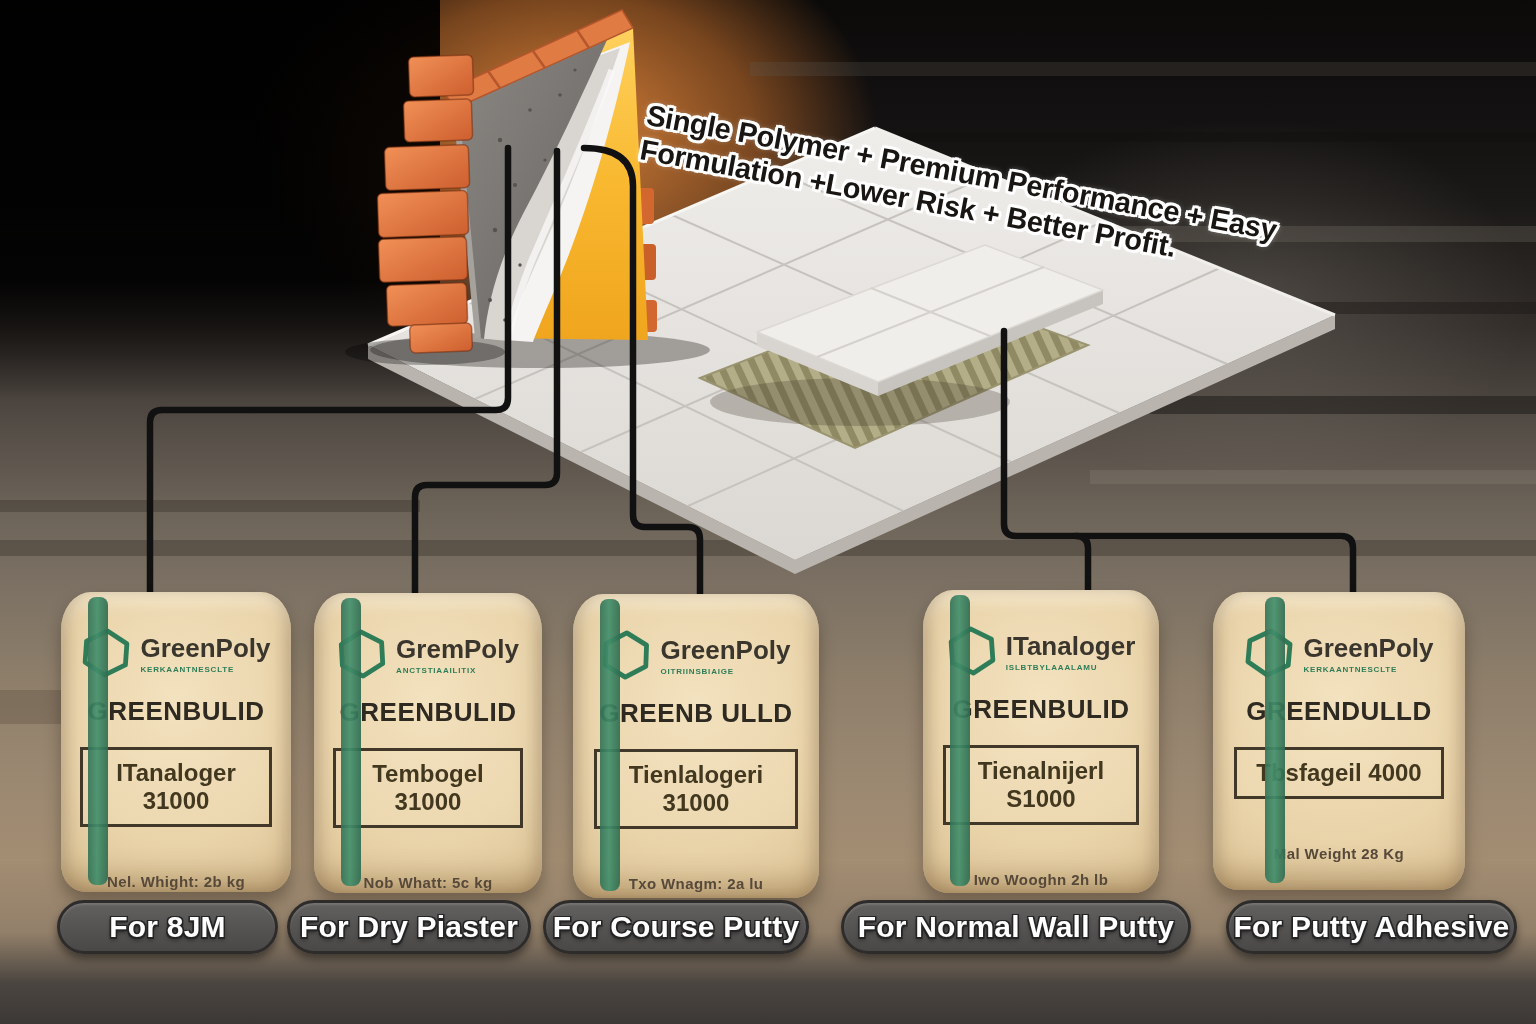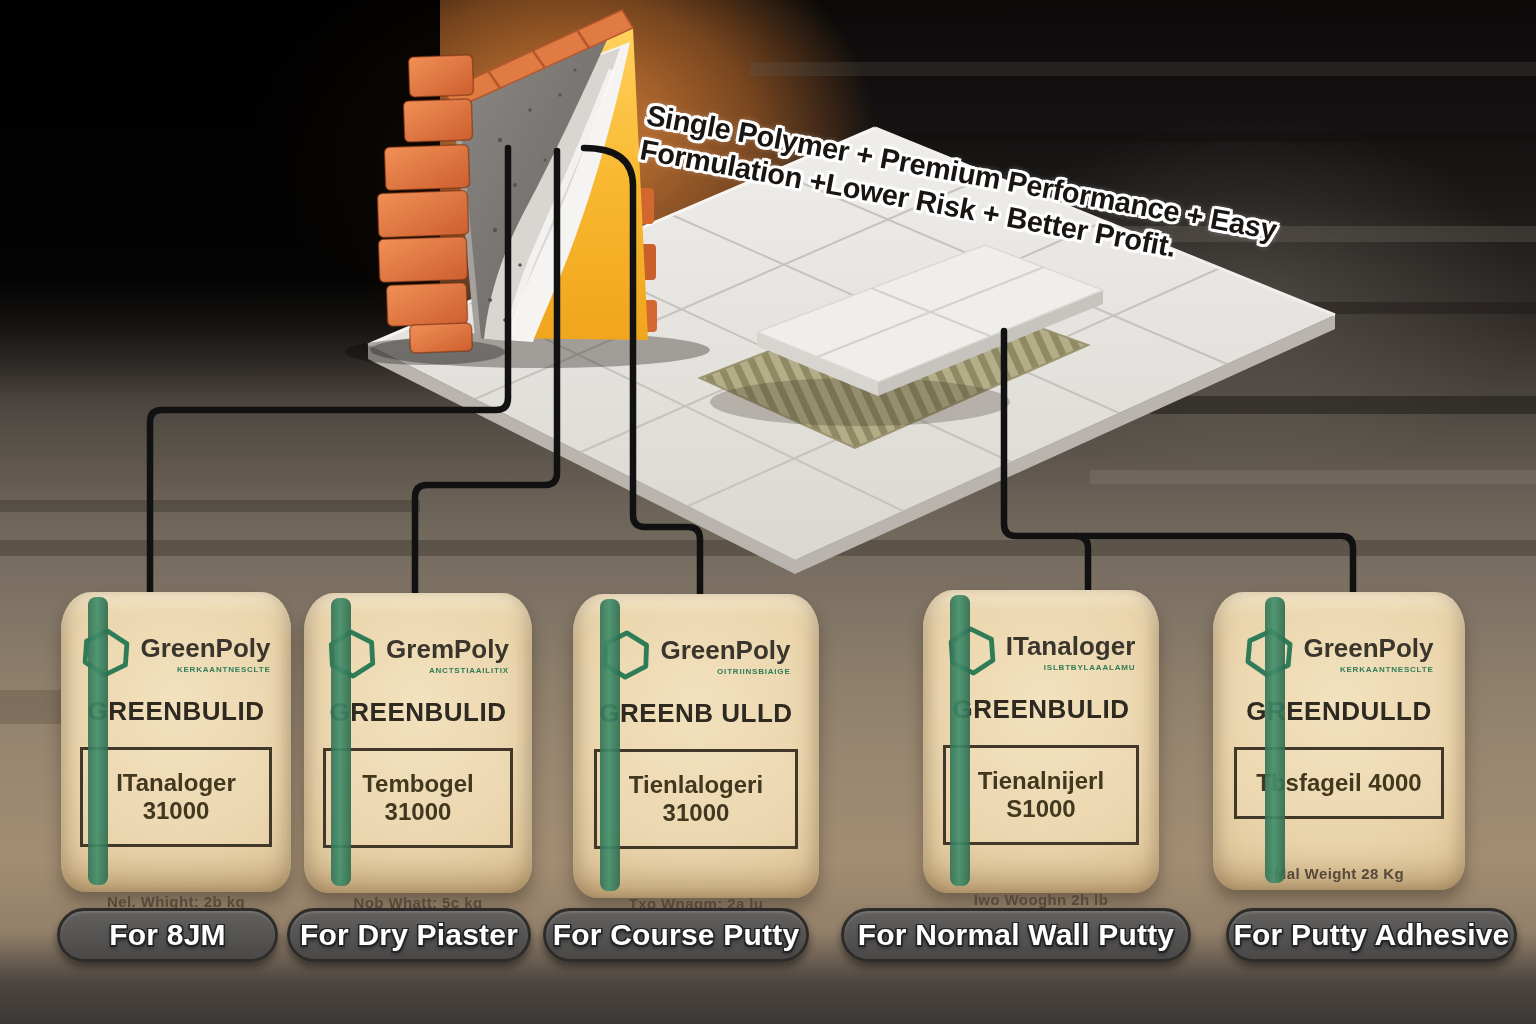--- a/index.html
+++ b/index.html
@@ -39,36 +39,36 @@
     background:radial-gradient(130% 105% at 50% 36%,#f3e2bf 0%,#e9d3a9 45%,#dcc295 72%,#c9ac7d 100%);
     border-radius:30px 30px 24px 24px / 38px 38px 28px 28px;
     box-shadow:inset 0 -16px 26px rgba(118,88,48,.38), inset 0 10px 16px rgba(255,250,235,.55),
       inset 6px 0 10px rgba(120,90,50,.25), inset -6px 0 10px rgba(120,90,50,.25),
       0 10px 16px rgba(35,26,16,.35);}
   .stripe{position:absolute;left:27px;top:5px;bottom:7px;width:20px;
     background:linear-gradient(90deg,#347257 0%,#43906c 45%,#2f6b50 100%);
     border-radius:8px;opacity:.92;}
   .stripe-right{left:52px;}
   .bag-logo{display:flex;align-items:center;justify-content:center;gap:9px;margin-top:34px;}
-  .brand-text{text-align:right;}
+  .brand-text{text-align:left;}
   .brand-name{font-weight:bold;font-size:26px;color:#3a362d;letter-spacing:0;}
-  .brand-tagline{font-weight:bold;font-size:8px;color:#2e7d58;letter-spacing:.8px;margin-top:1px;margin-left:12px;}
+  .brand-tagline{font-weight:bold;font-size:8px;color:#2e7d58;letter-spacing:.8px;margin-top:1px;}
   .product-name{margin-top:16px;font-weight:bold;font-size:26px;color:#2e2a21;letter-spacing:.5px;}
-  .model-box{margin:20px auto 0;width:79%;border:3px solid #41382a;padding:19px 2px;
+  .model-box{margin:20px auto 0;width:79%;border:3px solid #41382a;padding:9px 2px;
     font-weight:bold;font-size:24px;color:#42381f;background:rgba(255,245,220,.12);}
   .net-weight{margin-top:46px;font-weight:bold;font-size:15px;color:#57493a;letter-spacing:.4px;}
   
   .pill{position:absolute;height:54px;border-radius:28px;
     background:linear-gradient(180deg,#636160 0%,#555352 55%,#4a4847 100%);
     border:3px solid #2d2c2b;box-sizing:border-box;
     box-shadow:0 5px 9px rgba(0,0,0,.45), inset 0 2px 2px rgba(255,255,255,.12);
     display:flex;align-items:center;justify-content:center;
     font-weight:bold;font-size:30px;color:#fff;letter-spacing:.2px;
     text-shadow:-1.5px -1.5px 0 #252525,1.5px -1.5px 0 #252525,-1.5px 1.5px 0 #252525,
-      1.5px 1.5px 0 #252525,0 3px 4px rgba(0,0,0,.55);margin-top:8px;}
+      1.5px 1.5px 0 #252525,0 3px 4px rgba(0,0,0,.55);}
 </style>
 </head>
 <body>
 
 <div class="stage">
 
   <div class="bg"></div>
   <div class="bg-left"></div>
   <div class="streak s1"></div>
   <div class="streak s2"></div>
@@ -207,21 +207,21 @@
       <div class="brand-text">
         <div class="brand-name">GreenPoly</div>
         <div class="brand-tagline">KERKAANTNESCLTE</div>
       </div>
     </div>
     <div class="product-name">GREENBULID</div>
     <div class="model-box">ITanaloger 31000</div>
     <div class="net-weight">Nel. Whight: 2b kg</div>
   </div>
 
-  <div class="bag" style="left:304px;top:593px;width:228px;">
+  <div class="bag" style="left:314px;top:593px;width:228px;">
     <div class="stripe"></div>
     <div class="bag-logo">
       <svg width="50" height="54" viewBox="0 0 52 56">
         <polygon points="26,5 47,17 47,39 26,51 5,39 5,17" fill="none" stroke="#2e7d58" stroke-width="5" stroke-linejoin="round" transform="rotate(-3 26 28)"></polygon>
       </svg>
       <div class="brand-text">
         <div class="brand-name">GremPoly</div>
         <div class="brand-tagline">ANCTSTIAAILITIX</div>
       </div>
     </div>

